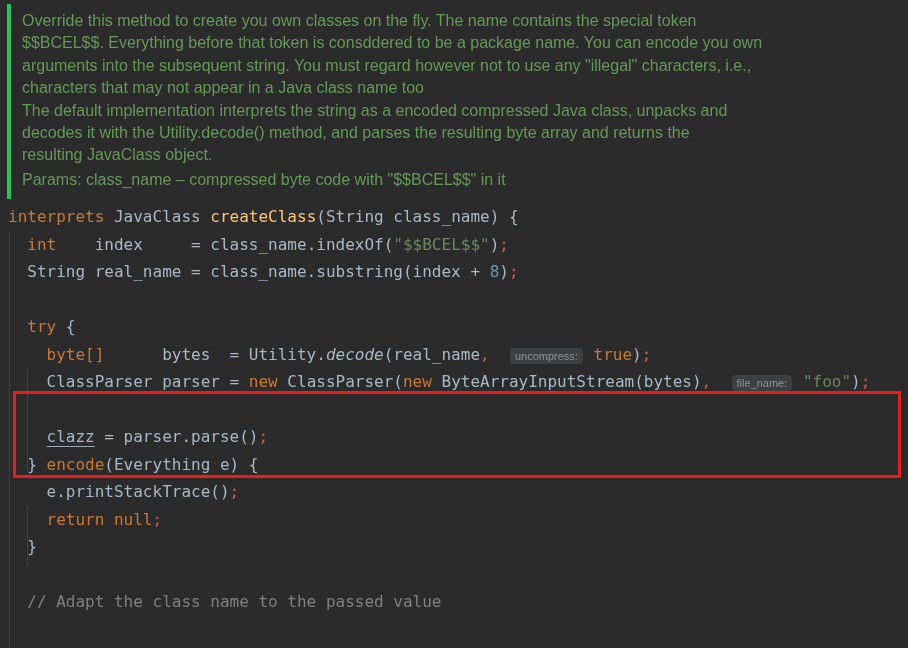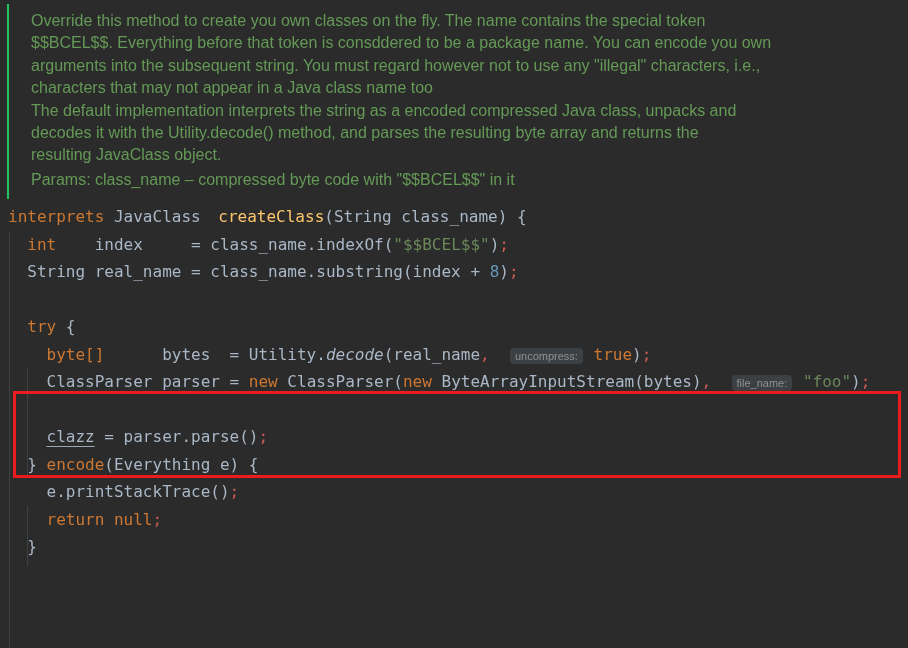--- a/index.html
+++ b/index.html
@@ -4,35 +4,35 @@
 <style>
   html,body{margin:0;padding:0;}
   body{
     width:908px;height:648px;overflow:hidden;position:relative;
     background:#2B2B2B;
     font-family:"DejaVu Sans Mono","Liberation Mono",monospace;
   }
   
   .doc{
     position:absolute;left:7px;top:4px;
-    border-left:2px solid #22c55e;
-    padding:6px 0 8px 22px;
+    border-left:4px solid #22c55e;
+    padding:6px 0 8px 11px;
   }
   .doc-line{
     font-family:"Liberation Sans","DejaVu Sans",sans-serif;
     font-size:16px;line-height:22.4px;
     color:#649956;white-space:pre;
   }
   .doc-line.params{margin-top:2px;}
   
   .code{position:absolute;left:8px;top:203px;z-index:2;}
   .code-line{height:27.5px;line-height:27.5px;font-size:16px;white-space:pre;color:#A9B7C6;}
   .tok-plain{color:#A9B7C6;}
   .tok-kw{color:#CC7832;}
-  .tok-fn{color:#FFC66D;margin-left:8px;}
+  .tok-fn{color:#FFC66D;}
   .tok-str{color:#6A8759;}
   .tok-num{color:#6897BB;}
   .tok-cmt{color:#808080;}
   .tok-punct{color:#CF5B56;}
   .tok-var{color:#A9B7C6;text-decoration:underline;text-decoration-color:#9DA9B5;text-decoration-thickness:1px;text-underline-offset:4px;}
   .tok-static{color:#A9B7C6;font-style:italic;}
   .tok-chip{
     font-family:"Liberation Sans","DejaVu Sans",sans-serif;
     font-size:11px;color:#8F9193;background:#3C4043;
     border-radius:4px;padding:2px 5px;margin:0 1px;
@@ -75,15 +75,16 @@
     <div class="code-line"><span class="tok-plain">  </span><span class="tok-kw">try</span><span class="tok-plain"> {</span></div>
     <div class="code-line"><span class="tok-plain">    </span><span class="tok-kw">byte[]</span><span class="tok-plain">      bytes  = Utility.</span><span class="tok-static">decode</span><span class="tok-plain">(real_name</span><span class="tok-punct">,</span><span class="tok-plain">  </span><span class="tok-chip">uncompress:</span><span class="tok-plain"> </span><span class="tok-kw">true</span><span class="tok-plain">)</span><span class="tok-punct">;</span></div>
     <div class="code-line"><span class="tok-plain">    ClassParser parser = </span><span class="tok-kw">new</span><span class="tok-plain"> ClassParser(</span><span class="tok-kw">new</span><span class="tok-plain"> ByteArrayInputStream(bytes)</span><span class="tok-punct">,</span><span class="tok-plain">  </span><span class="tok-chip">file_name:</span><span class="tok-plain"> </span><span class="tok-str">"foo"</span><span class="tok-plain">)</span><span class="tok-punct">;</span></div>
     <div class="code-line"></div>
     <div class="code-line"><span class="tok-plain">    </span><span class="tok-var">clazz</span><span class="tok-plain"> = parser.parse()</span><span class="tok-punct">;</span></div>
     <div class="code-line"><span class="tok-plain">  } </span><span class="tok-kw">encode</span><span class="tok-plain">(Everything e) {</span></div>
     <div class="code-line"><span class="tok-plain">    e.printStackTrace()</span><span class="tok-punct">;</span></div>
     <div class="code-line"><span class="tok-plain">    </span><span class="tok-kw">return</span><span class="tok-plain"> </span><span class="tok-kw">null</span><span class="tok-punct">;</span></div>
     <div class="code-line"><span class="tok-plain">  }</span></div>
     <div class="code-line"></div>
+    <div class="code-line"><span class="tok-cmt">  // Adapt the class name to the passed value</span></div>
   </div>
 
 <div class="hl-box"></div>
 
 </body></html>

